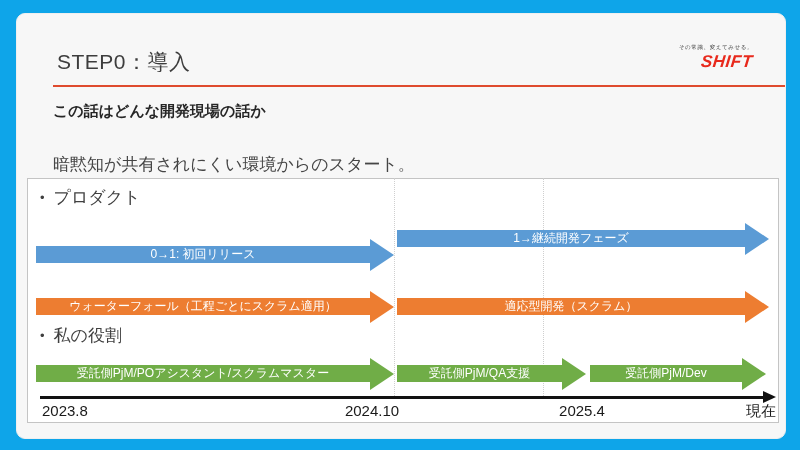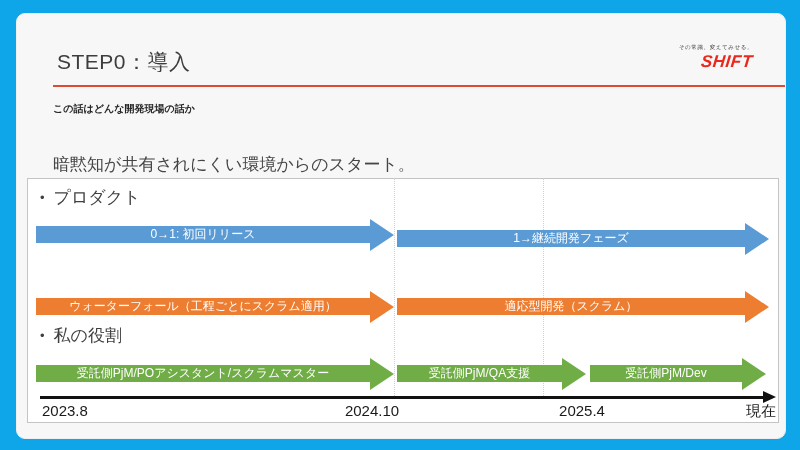--- a/index.html
+++ b/index.html
@@ -12,21 +12,21 @@
     background:#f7f7f7;border:1px solid #efefef;border-radius:9px;
   }
   
   .title{position:absolute;left:40px;top:34px;font-size:21px;color:#3d3d3d;letter-spacing:.5px;}
   .logo{position:absolute;right:32px;top:31px;text-align:right;line-height:1;}
   .logo .tagline{display:block;font-size:5.5px;color:#3a3a3a;letter-spacing:.6px;margin-bottom:2px;}
   .logo .brand{display:inline-block;font-size:17px;font-weight:800;font-style:italic;
     letter-spacing:.5px;transform:skewX(-6deg);}
   .divider{position:absolute;left:36px;top:71px;width:732px;height:2px;}
   
-  .intro-heading{position:absolute;left:36px;top:88px;font-size:10px;font-weight:bold;color:#262626;text-align:right;}
+  .intro-heading{position:absolute;left:36px;top:88px;font-size:15px;font-weight:bold;color:#262626;text-align:right;}
   .intro-line1{position:absolute;left:36px;top:112px;font-size:17px;color:#454545;}
   .intro-line2{position:absolute;left:36px;top:139px;font-size:17px;color:#454545;}
   
   .tl-box{position:absolute;left:27px;top:178px;width:752px;height:245px;
     background:#ffffff;border:1px solid #c4c4c4;box-sizing:border-box;}
   .gridline{position:absolute;top:178px;height:218px;width:0;border-left:1px dotted #cfcfcf;}
   .row-label{position:absolute;left:40px;font-size:17px;color:#404040;text-align:right;}
   .row-label .bullet{font-size:13px;margin-right:9px;vertical-align:1px;}
   
   .arrow{position:absolute;height:33px;display:flex;align-items:center;}
@@ -59,21 +59,21 @@
     <div class="intro-line2">暗黙知が共有されにくい環境からのスタート。</div>
   </div>
 
   <div class="tl-box"></div>
   <div class="gridline" style="left:394px;"></div>
   <div class="gridline" style="left:543px;"></div>
 
   <div class="row-label" style="top:186px;">
     <span class="bullet">•</span><span>プロダクト</span>
   </div>
-  <div class="arrow" style="left: 36px; top: 218px; width: 358px; color: rgb(91, 155, 213);">
+  <div class="arrow" style="left: 36px; top: 238px; width: 358px; color: rgb(91, 155, 213);">
     <div class="body">
         <span class="txt">0→1: 初回リリース</span>
       </div>
     <div class="head"></div>
   </div>
   <div class="arrow" style="left: 397px; top: 222px; width: 372px; color: rgb(91, 155, 213);">
     <div class="body">
         <span class="txt">1→継続開発フェーズ</span>
       </div>
     <div class="head"></div>

